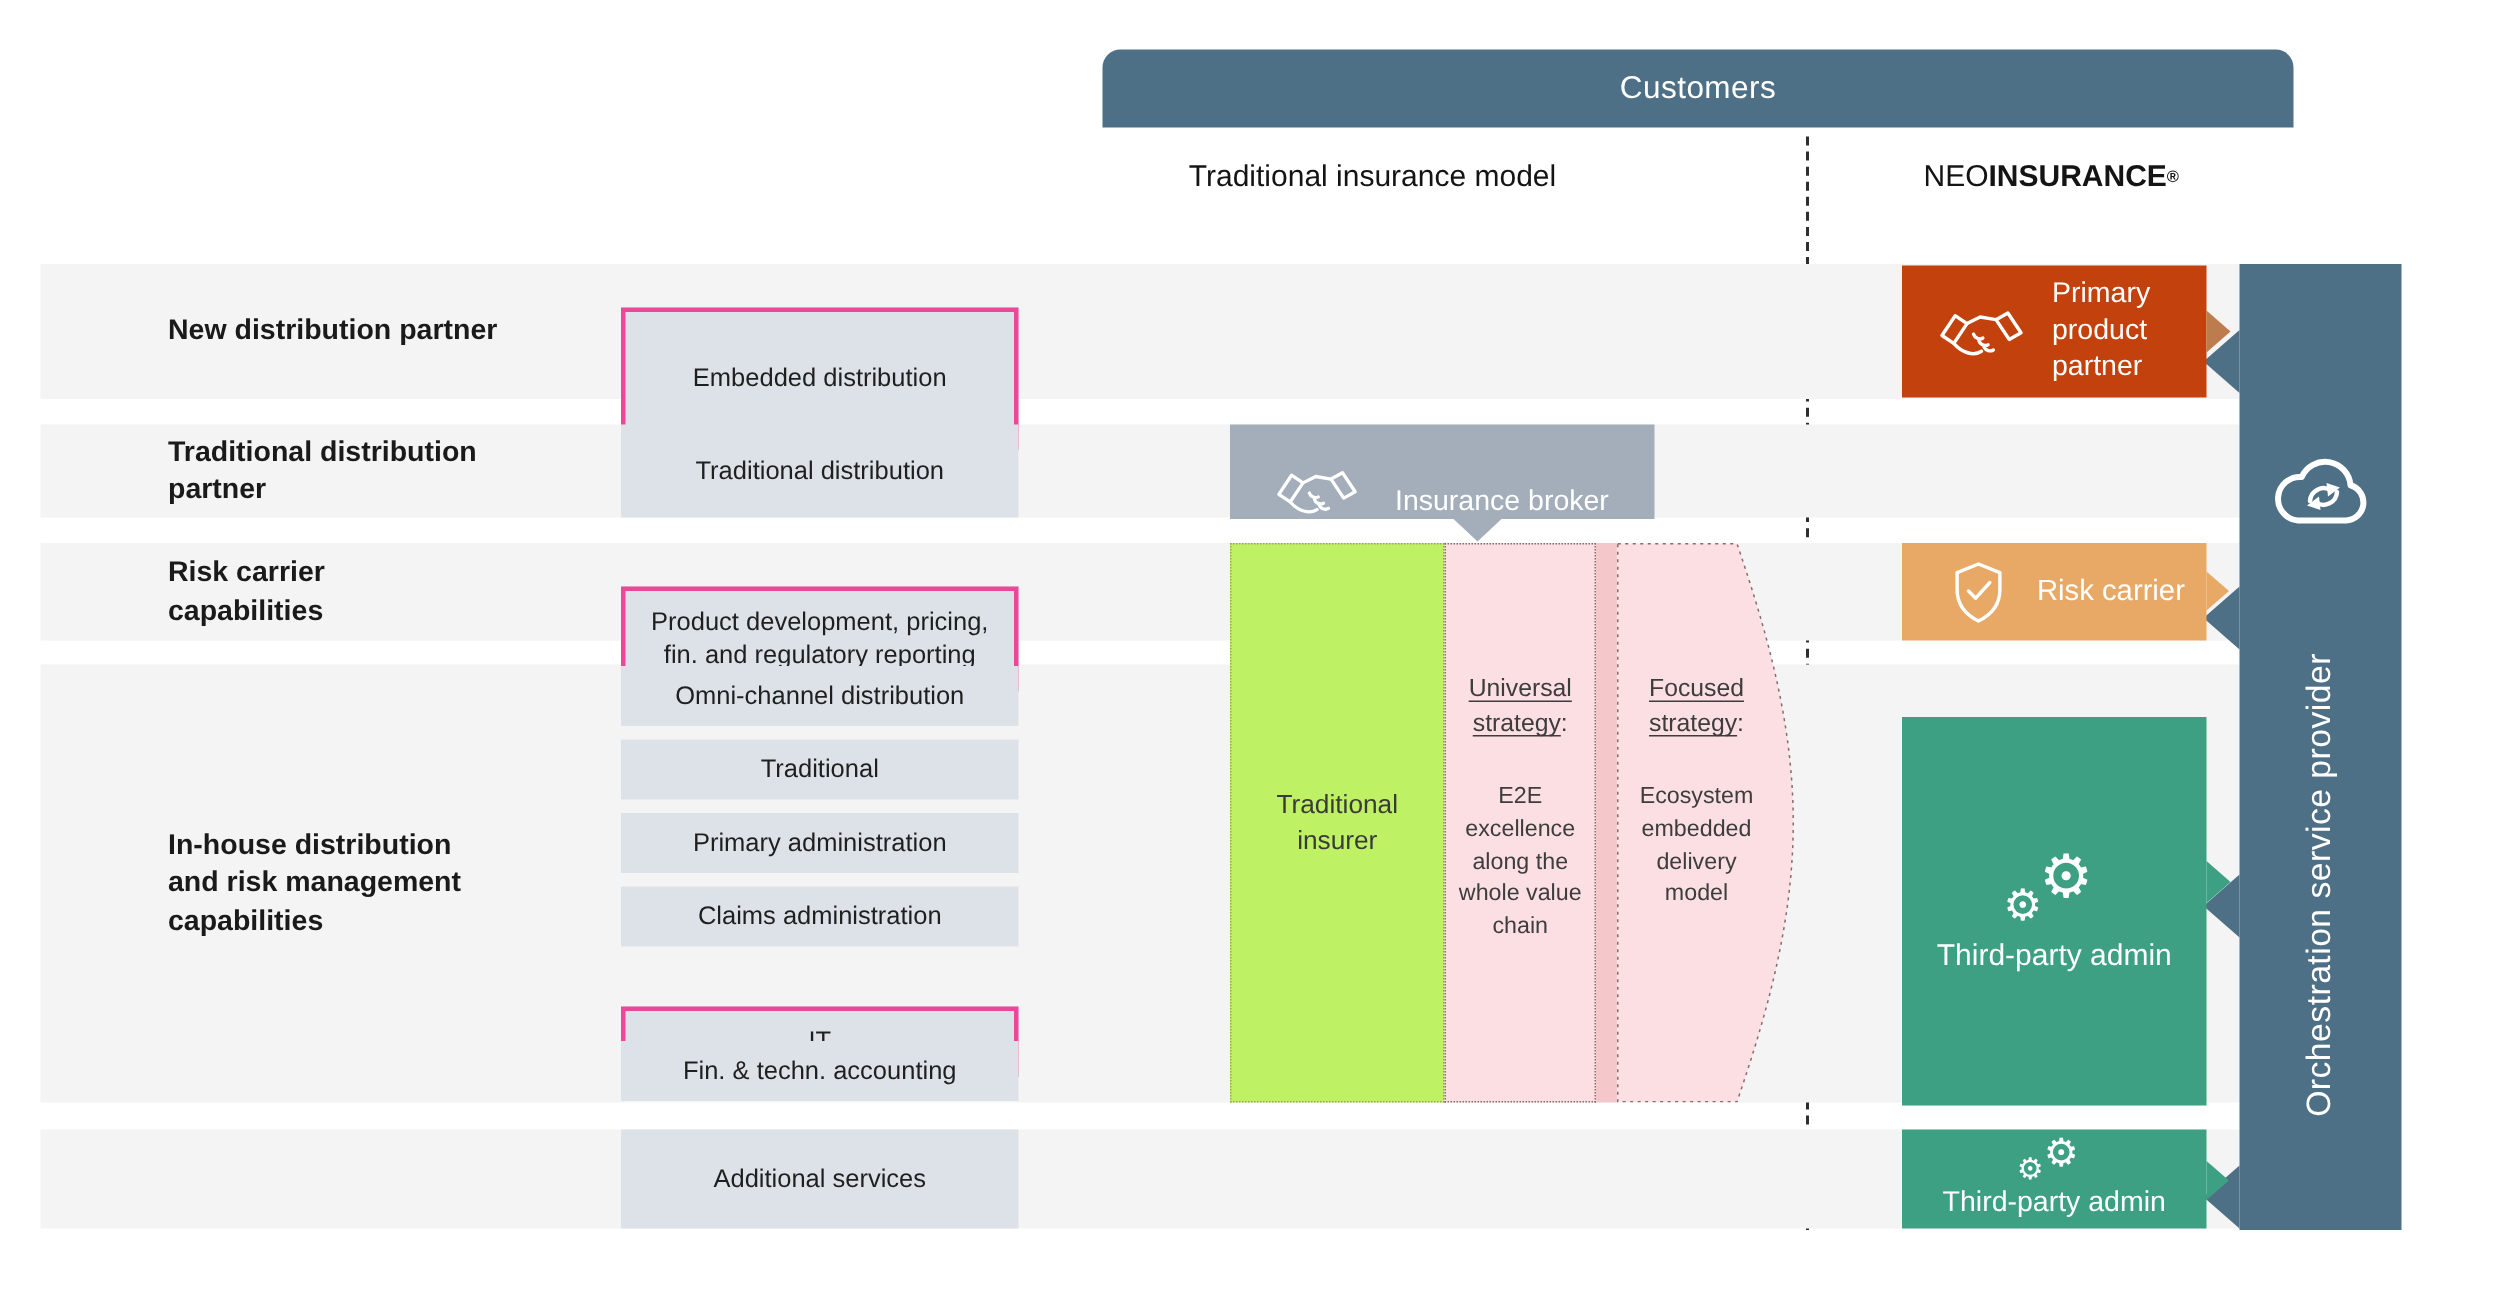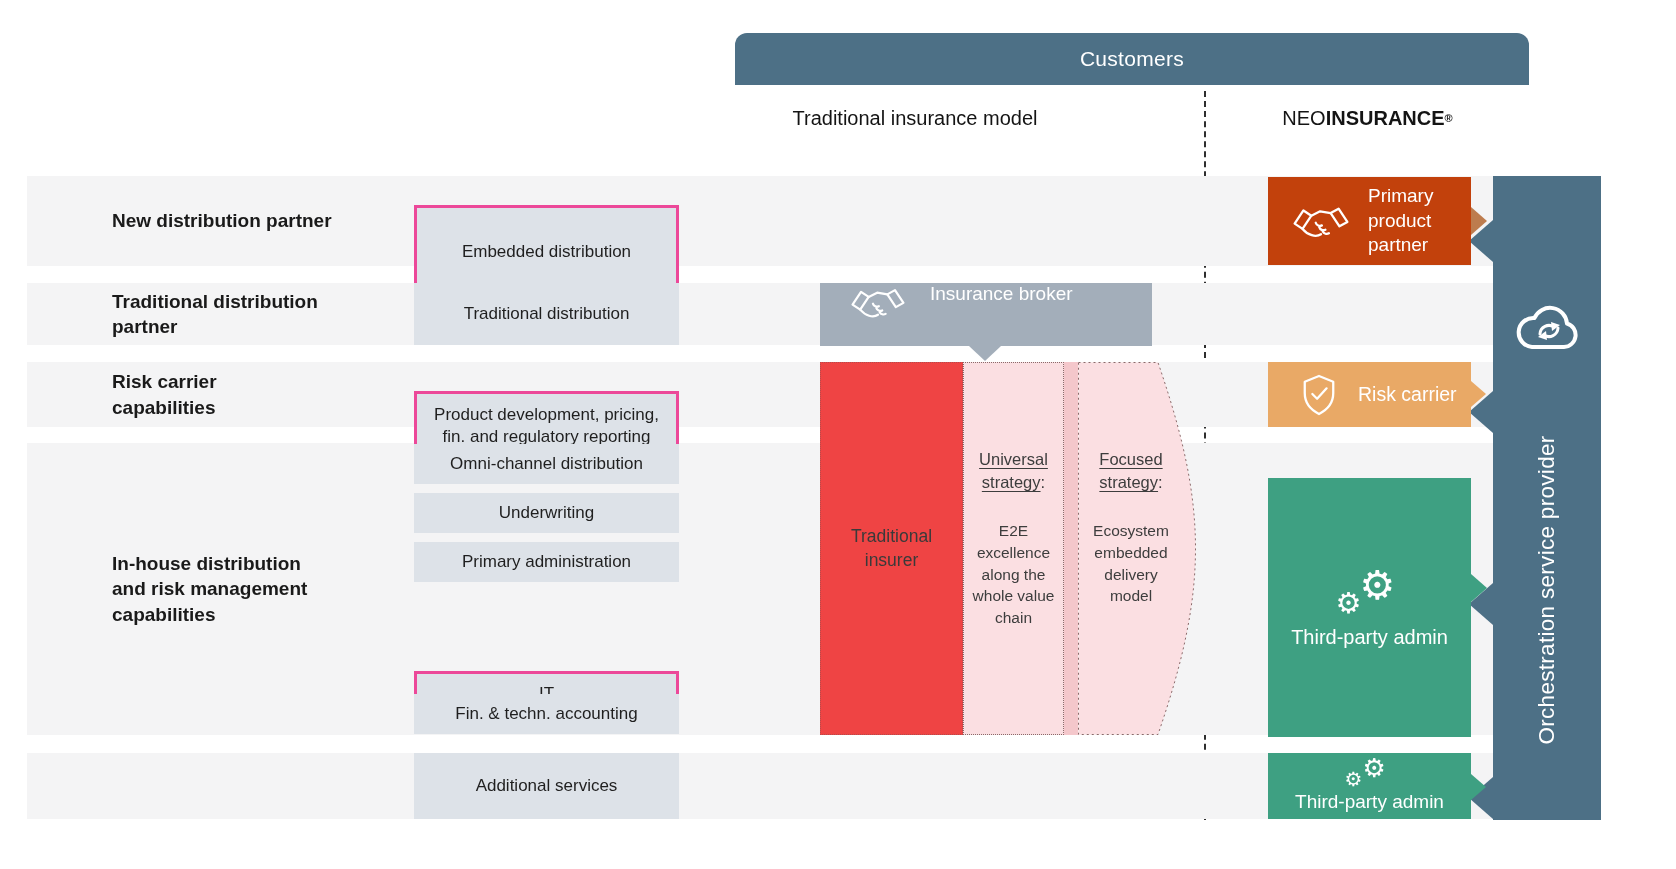--- a/index.html
+++ b/index.html
@@ -37,28 +37,28 @@
     display:flex;align-items:center;justify-content:center;text-align:center;
     font-size:17px;color:#1f1f1f;line-height:1.3;padding:0 6px;}
   .cap.hl{border:3px solid #ec4899;margin-top:32px;}
   .cap.embedded{top:173px;height:95px;} .cap.traddist{top:283px;height:62px;text-align:right;}
   .cap.proddev{top:359px;height:70px;} .cap.omni{top:444px;height:40px;}
   .cap.under{top:493px;height:40px;} .cap.policy{top:542px;height:40px;}
   .cap.claims{top:591px;height:40px;} .cap.it{top:639px;height:47px;}
   .cap.fin{top:694px;height:40px;} .cap.addserv{top:753px;height:66px;}
 
   
-  .broker{position:absolute;left:820px;top:283px;width:332px;height:63px;background:#a3aeba;
-    display:flex;align-items:flex-start;justify-content:flex-start;padding-left:30px;box-sizing:border-box;gap:24px;
+  .broker{position:absolute;left:820px;top:283px;width:283px;height:63px;background:#a3aeba;
+    display:flex;align-items:flex-end;justify-content:flex-start;padding-left:30px;box-sizing:border-box;gap:24px;
     color:#fff;font-size:19px;}
   .broker-tail{position:absolute;left:969px;top:346px;width:0;height:0;
     border-left:16px solid transparent;border-right:16px solid transparent;border-top:15px solid #a3aeba;}
 
   
-  .insurer-col{position:absolute;left:820px;top:362px;width:143px;height:373px;background:#ef4444;
+  .insurer-col{position:absolute;left:820px;top:362px;width:143px;height:373px;background:#bef264;
     border:1px dotted rgba(125,85,85,.5);box-sizing:border-box;
     display:flex;align-items:center;justify-content:center;text-align:center;
     font-size:17.5px;color:#3a3a3a;line-height:1.35;}
   .insurer-col .inner{width:100px;}
   .strategy-col{position:absolute;top:362px;height:373px;box-sizing:border-box;background:#fbdfe2;
     border:1px dotted #8a6a6a;}
   .strategy-col.universal{left:963px;width:101px;}
   .pink-gap{position:absolute;left:1064px;top:362px;width:14px;height:373px;background:#f4c7cb;}
   .focused-svg{position:absolute;left:1078px;top:362px;}
   .strategy-text{position:absolute;top:362px;height:373px;display:flex;flex-direction:column;align-items:center;
@@ -154,24 +154,27 @@
   <div class="cap traddist">
       <span>Traditional distribution</span>
     </div>
   <div class="cap proddev hl">
       <span>Product development, pricing, fin. and regulatory reporting</span>
     </div>
   <div class="cap omni">
       <span>Omni-channel distribution</span>
     </div>
   <div class="cap under">
-      <span>Underwriting</span>
+      <span>Traditional</span>
     </div>
   <div class="cap policy">
       <span>Primary administration</span>
+    </div>
+  <div class="cap claims">
+      <span>Claims administration</span>
     </div>
   <div class="cap it hl">
       <span>IT</span>
     </div>
   <div class="cap fin">
       <span>Fin. &amp; techn. accounting</span>
     </div>
   <div class="cap addserv">
       <span>Additional services</span>
     </div>

